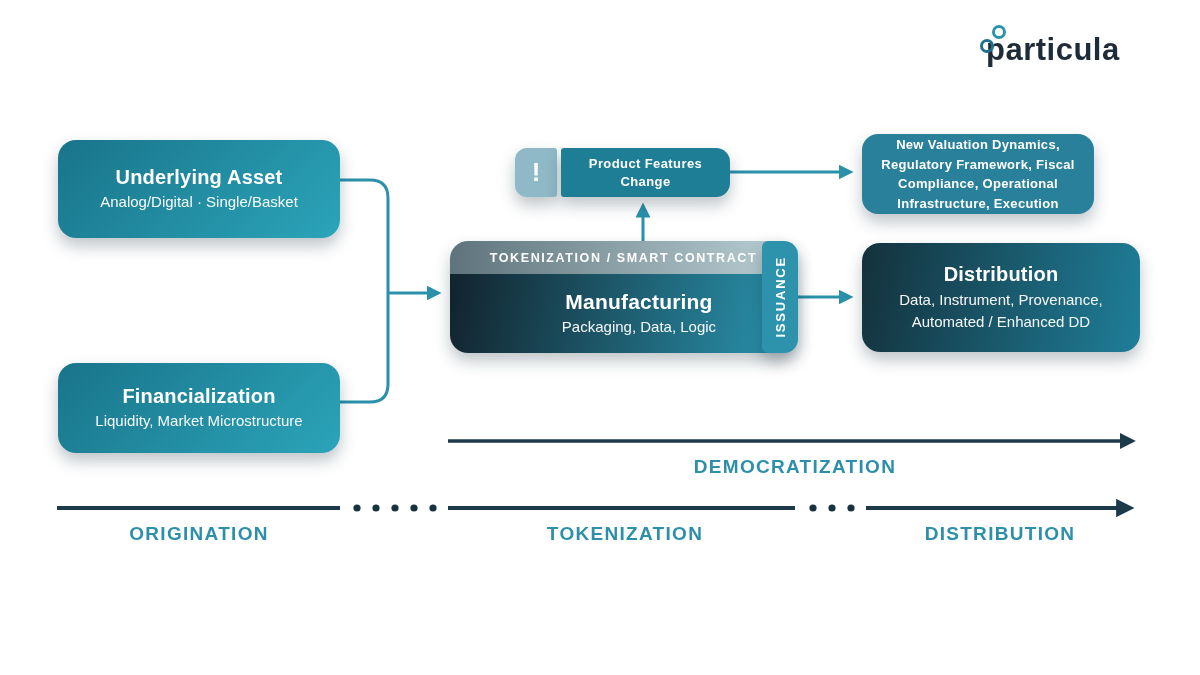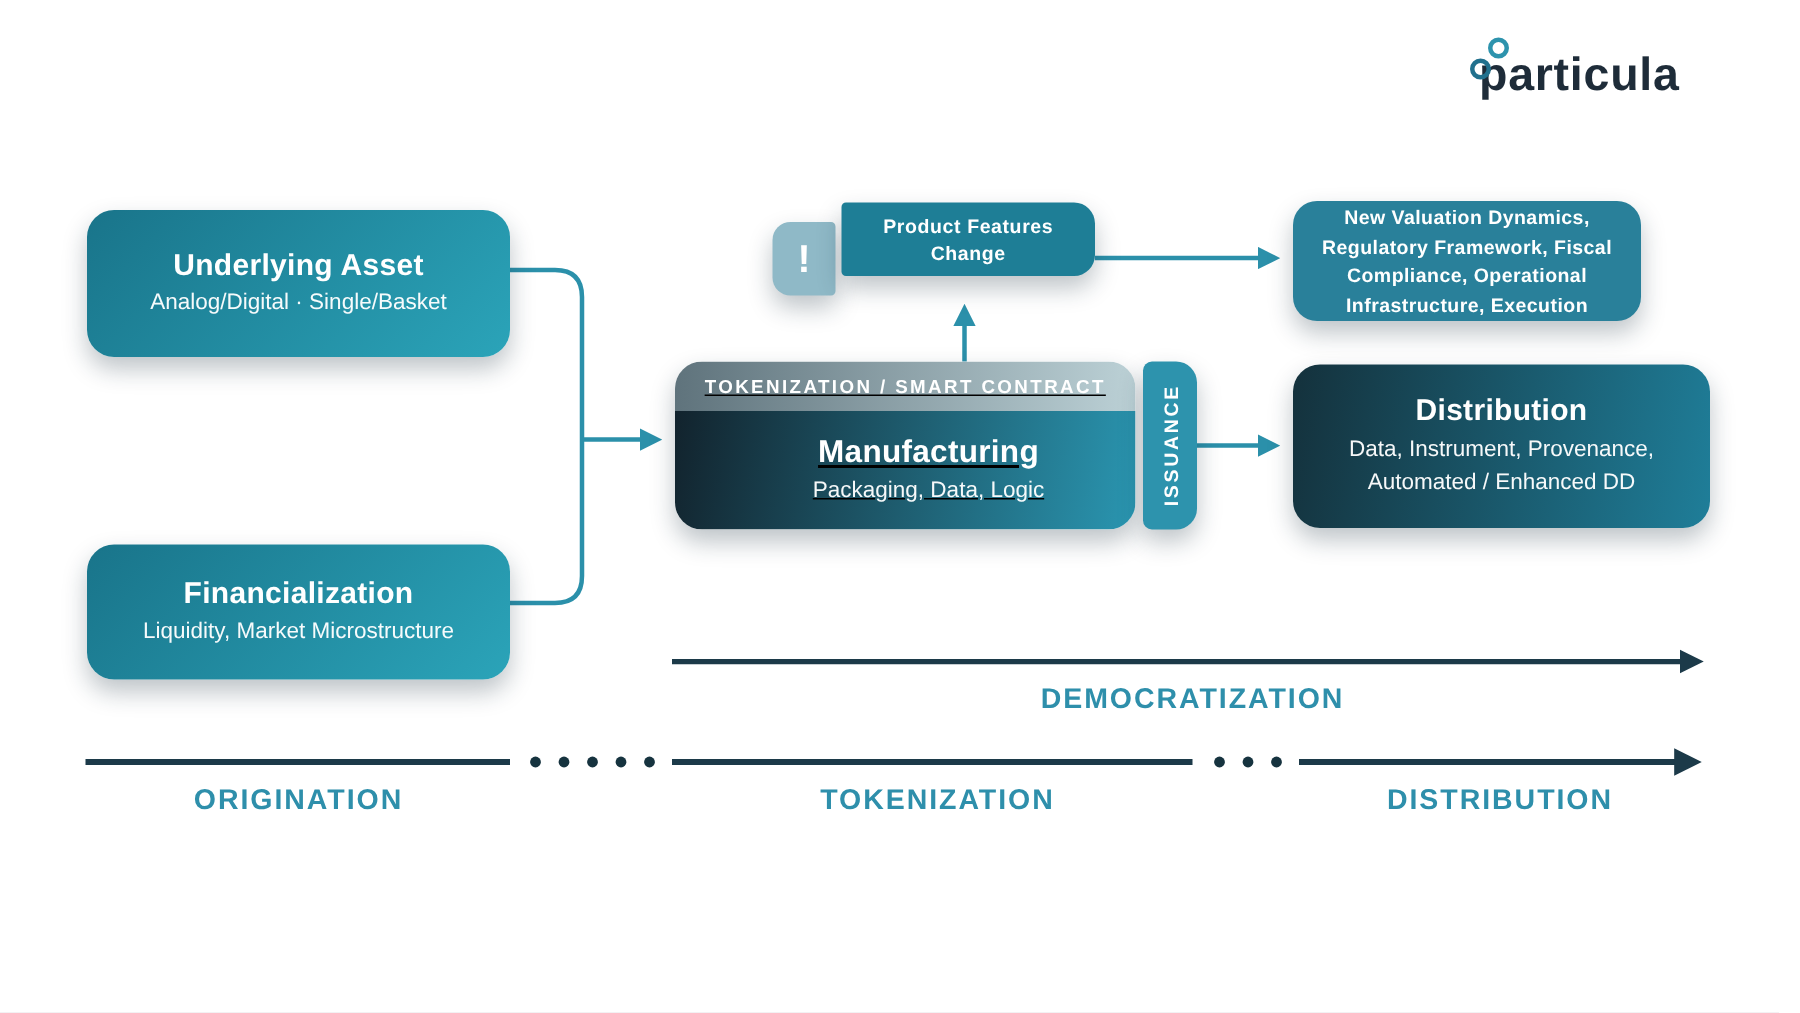--- a/index.html
+++ b/index.html
@@ -55,27 +55,26 @@
     background: linear-gradient(135deg, #19748a 0%, #2ba4b9 100%);
   }
   .box-financialization {
     left: 58px; top: 363px; width: 282px; height: 90px;
     border-radius: 18px;
     background: linear-gradient(135deg, #19748a 0%, #2ba4b9 100%);
   }
 
   
   .token-box {
-    left: 450px; top: 241px; width: 307px; height: 112px;
+    left: 450px; top: 241px; width: 347px; height: 112px;
     border-radius: 18px;
     display: flex; flex-direction: column;
     position: absolute;
     box-shadow: 0 8px 16px rgba(22, 44, 56, 0.28);
     overflow: hidden;
-    text-decoration: underline;
   }
   .token-header {
     height: 33px;
     display: flex; align-items: center; justify-content: center;
     background: linear-gradient(90deg, #5f737c 0%, #bcd1d6 100%);
     color: #ffffff;
     font-size: 12.5px; font-weight: 700; letter-spacing: 1.6px;
   }
   .token-body {
     flex: 1;
@@ -98,21 +97,21 @@
   }
 
   
   .pfc-icon {
     left: 515px; top: 148px; width: 42px; height: 49px;
     border-radius: 12px 3px 3px 12px;
     background: #8fb9c7;
     font-size: 26px; font-weight: 700;
   }
   .pfc-main {
-    left: 561px; top: 135px; width: 169px; height: 49px;
+    left: 561px; top: 148px; width: 169px; height: 49px;
     border-radius: 3px 14px 14px 3px;
     background: #1e7e96;
     font-size: 13px; font-weight: 700; letter-spacing: 0.4px; line-height: 1.35;
     padding: 0 14px;
   }
 
   
   .box-new-valuation {
     left: 862px; top: 134px; width: 232px; height: 80px;
     border-radius: 16px;

